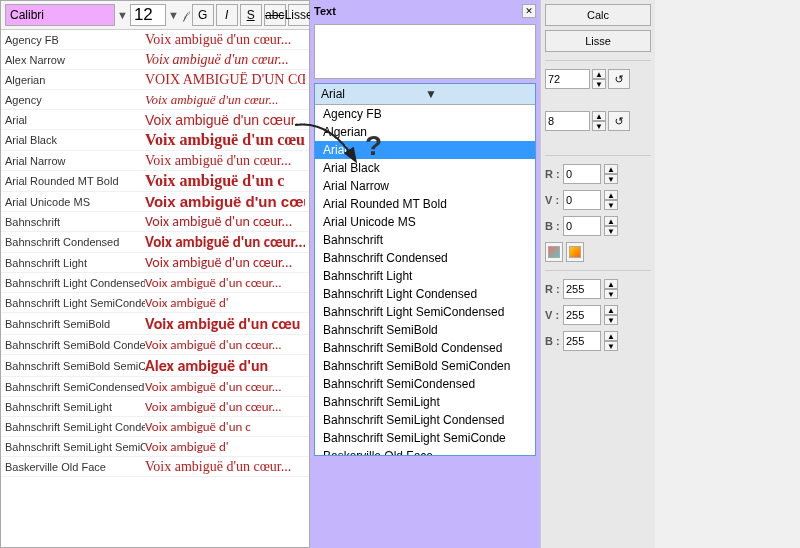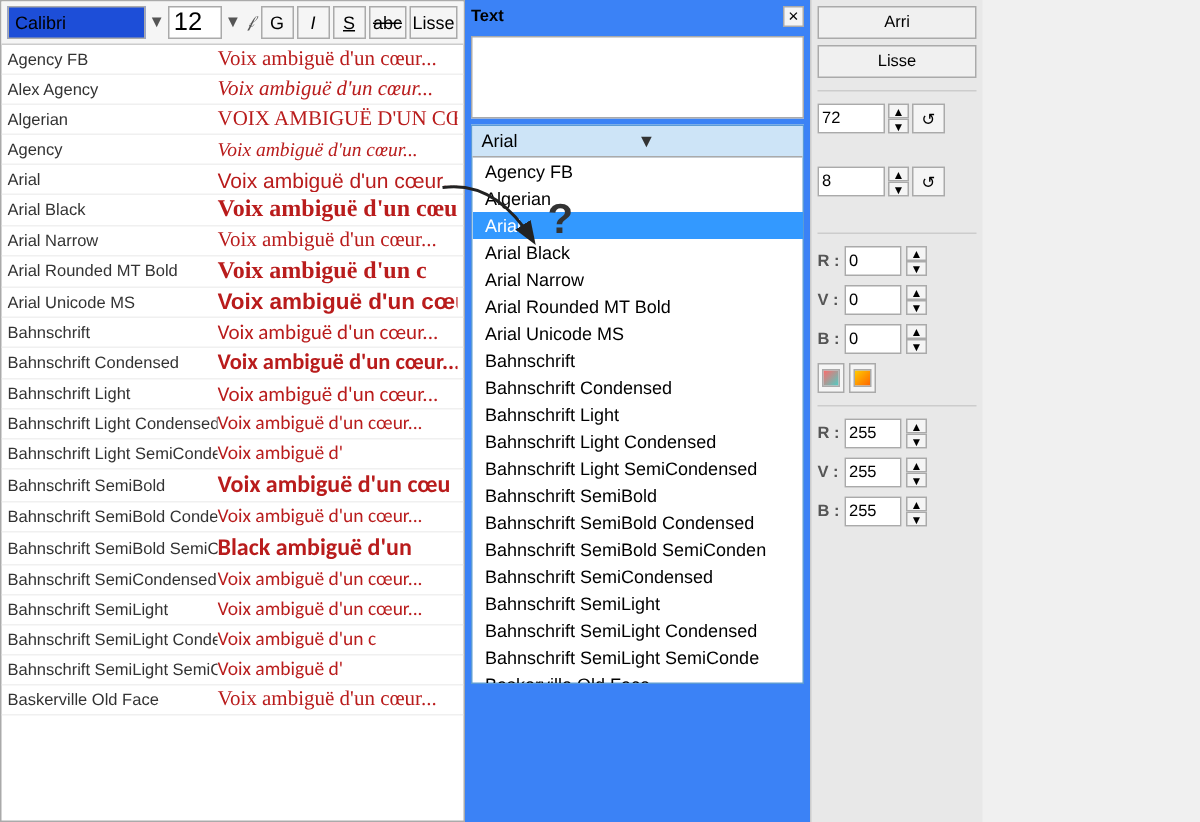--- a/index.html
+++ b/index.html
@@ -26,26 +26,26 @@
     .font-toolbar {
       display: flex;
       align-items: center;
       padding: 3px 4px;
       background: #f5f5f5;
       border-bottom: 1px solid #ccc;
       gap: 2px;
     }
 
     .font-name-box {
-      width: 92px;
+      width: 110px;
       height: 22px;
       border: 1px solid #aaa;
       padding: 0 4px;
       font-size: 12px;
-      background: #1d4ed8;
+      background: #f0abfc;
     }
 
     .font-size-box {
       width: 36px;
       height: 22px;
       border: 1px solid #aaa;
       padding: 0 3px;
       font-size: 17px;
       background: white;
     }
@@ -91,21 +91,21 @@
       flex: 1;
       overflow: hidden;
       white-space: nowrap;
       font-size: 13px;
       color: #b91c1c;
     }
 
     
     .middle-panel {
       width: 230px;
-      background: #3b82f6;
+      background: #c4b5fd;
       display: flex;
       flex-direction: column;
       padding: 4px;
       gap: 4px;
       flex-shrink: 0;
     }
 
     .text-input-area {
       width: 100%;
       height: 55px;
@@ -293,21 +293,21 @@
     <button class="toolbar-btn">Lisse</button>
   </div>
 
   <div class="font-list-area">
 
   <div class="font-list-item">
         <span class="font-name-label" style="font-size: 11px;">Agency FB</span>
         <span class="font-preview" style="font-family: &quot;Agency FB&quot;; font-style: normal; font-size: 14px;">Voix ambiguë d'un cœur...</span>
       </div>
       <div class="font-list-item">
-        <span class="font-name-label" style="font-size: 11px;">Alex Agency</span>
+        <span class="font-name-label" style="font-size: 11px;">Alex Narrow</span>
         <span class="font-preview" style="font-family: cursive; font-style: italic; font-size: 14px;">Voix ambiguë d'un cœur...</span>
       </div>
       <div class="font-list-item">
         <span class="font-name-label" style="font-size: 11px;">Algerian</span>
         <span class="font-preview" style="font-family: serif; font-style: normal; font-size: 14px;">VOIX AMBIGUË D'UN CŒUR...</span>
       </div>
       <div class="font-list-item">
         <span class="font-name-label" style="font-size: 11px;">Agency</span>
         <span class="font-preview" style="font-family: cursive; font-style: italic; font-size: 13px;">Voix ambiguë d'un cœur...</span>
       </div>
@@ -354,21 +354,21 @@
       <div class="font-list-item">
         <span class="font-name-label" style="font-size: 11px;">Bahnschrift SemiBold</span>
         <span class="font-preview" style="font-family: Calibri; font-style: normal; font-size: 16px; font-weight: bold;">Voix ambiguë d'un cœu</span>
       </div>
       <div class="font-list-item">
         <span class="font-name-label" style="font-size: 11px;">Bahnschrift SemiBold Condensed</span>
         <span class="font-preview" style="font-family: Calibri; font-style: normal; font-size: 13px;">Voix ambiguë d'un cœur...</span>
       </div>
       <div class="font-list-item">
         <span class="font-name-label" style="font-size: 11px;">Bahnschrift SemiBold SemiConden</span>
-        <span class="font-preview" style="font-family: Calibri; font-style: normal; font-size: 16px; font-weight: bold;">Black ambiguë d'un</span>
+        <span class="font-preview" style="font-family: Calibri; font-style: normal; font-size: 16px; font-weight: bold;">Alex ambiguë d'un</span>
       </div>
       <div class="font-list-item">
         <span class="font-name-label" style="font-size: 11px;">Bahnschrift SemiCondensed</span>
         <span class="font-preview" style="font-family: Calibri; font-style: normal; font-size: 13px;">Voix ambiguë d'un cœur...</span>
       </div>
       <div class="font-list-item">
         <span class="font-name-label" style="font-size: 11px;">Bahnschrift SemiLight</span>
         <span class="font-preview" style="font-family: Calibri; font-style: normal; font-size: 13px;">Voix ambiguë d'un cœur...</span>
       </div>
       <div class="font-list-item">
@@ -434,21 +434,21 @@
             <div class="font-dropdown-item">Bahnschrift SemiLight</div>
             <div class="font-dropdown-item">Bahnschrift SemiLight Condensed</div>
             <div class="font-dropdown-item">Bahnschrift SemiLight SemiConde</div>
             <div class="font-dropdown-item">Baskerville Old Face</div>
           </div>
       </div>
     </div>
 
     <div class="far-right">
       <div class="right-section">
-        <button class="right-btn">Arri</button>
+        <button class="right-btn">Calc</button>
         <button class="right-btn">Lisse</button>
       </div>
 
       <div class="divider-h"></div>
 
       <div class="size-row">
         <input class="size-input" type="text" value="72" style="">
         <div class="spin-container">
           <button class="spin-btn">▲</button>
           <button class="spin-btn">▼</button>

